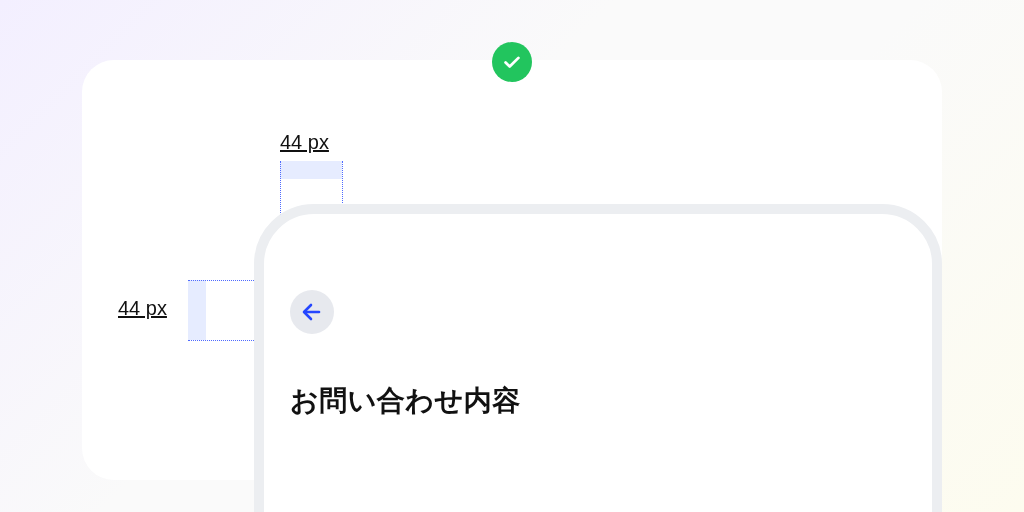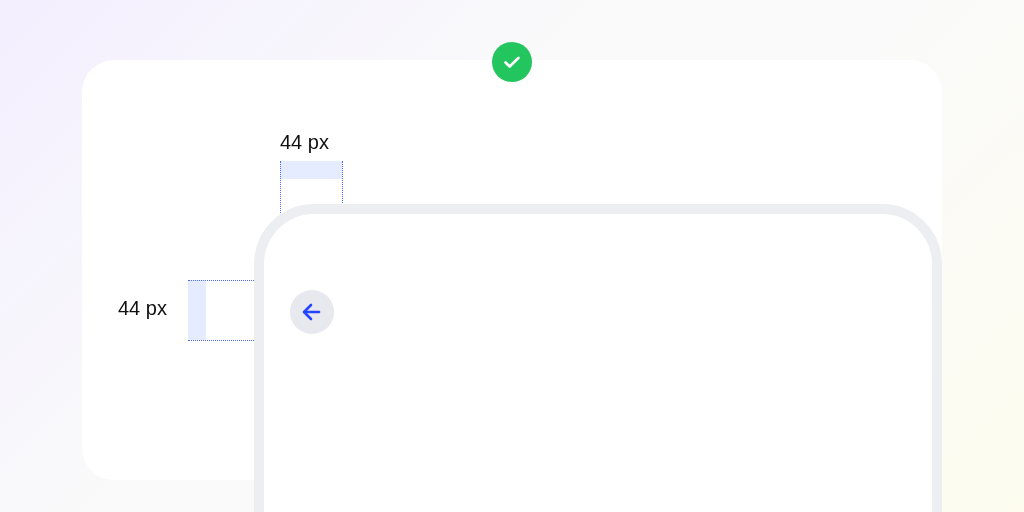--- a/index.html
+++ b/index.html
@@ -32,20 +32,21 @@
     justify-content: center;
   }
   .badge svg { display: block; }
 
   
   .meas-label {
     position: absolute;
     font-size: 20px;
     color: #111;
     white-space: nowrap;
+    text-decoration: underline;
   }
   .meas-top-label { left: 280px; top: 131px; }
   .meas-left-label { left: 118px; top: 297px; }
 
   
   .meas-top-box {
     position: absolute;
     left: 280px; top: 161px;
     width: 62px; height: 18px;
     background: #e6ecff;
@@ -146,14 +147,15 @@
 <div class="device">
   <div class="device-inner">
     <div class="back-btn">
       <span>
         <svg width="24" height="24" viewBox="0 0 24 24" fill="none">
           <path d="M19 12H5" stroke="#2546ff" stroke-width="2.6" stroke-linecap="round" stroke-linejoin="round"></path>
           <path d="M11 5l-7 7 7 7" stroke="#2546ff" stroke-width="2.6" stroke-linecap="round" stroke-linejoin="round"></path>
         </svg>
       </span>
     </div>
+    <h1 class="heading">お問い合わせ内容</h1>
   </div>
 </div>
 
 </body></html>

